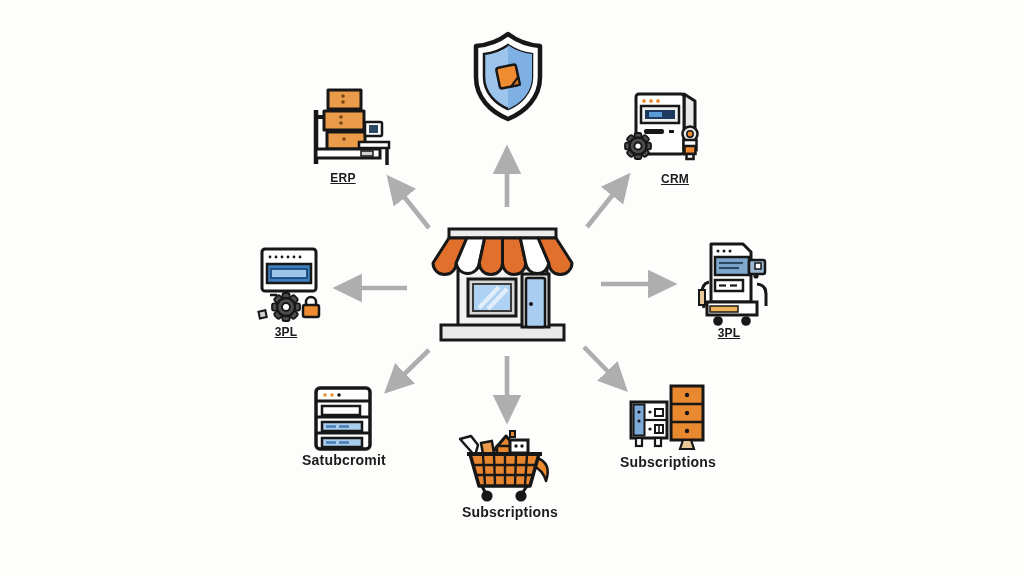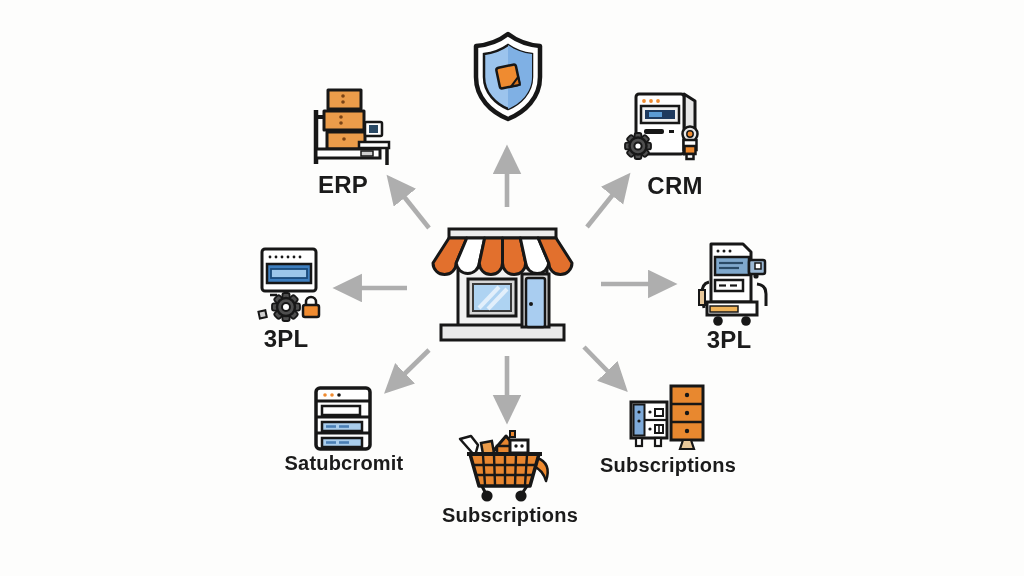--- a/index.html
+++ b/index.html
@@ -12,22 +12,22 @@
   .canvas{position:absolute;inset:0;width:1024px;height:576px;}
   .node{position:absolute;}
   .node-label{
     position:absolute;
     transform:translateX(-50%);
     font-weight:700;
     color:#1b1b1b;
     letter-spacing:.2px;
     white-space:nowrap;
   }
-  .lbl-20{font-size:24px;}
-  .lbl-22{font-size:20px;}
+  .lbl-20{font-size:12px;text-decoration:underline;}
+  .lbl-22{font-size:14px;}
   svg{display:block;}
 </style>
 </head>
 <body>
 
 <div class="canvas">
 
   <svg width="1024" height="576" style="position:absolute;left:0;top:0">
     <defs>
       <marker id="ah" markerWidth="9" markerHeight="9" refX="5.2" refY="3.1" orient="auto">

